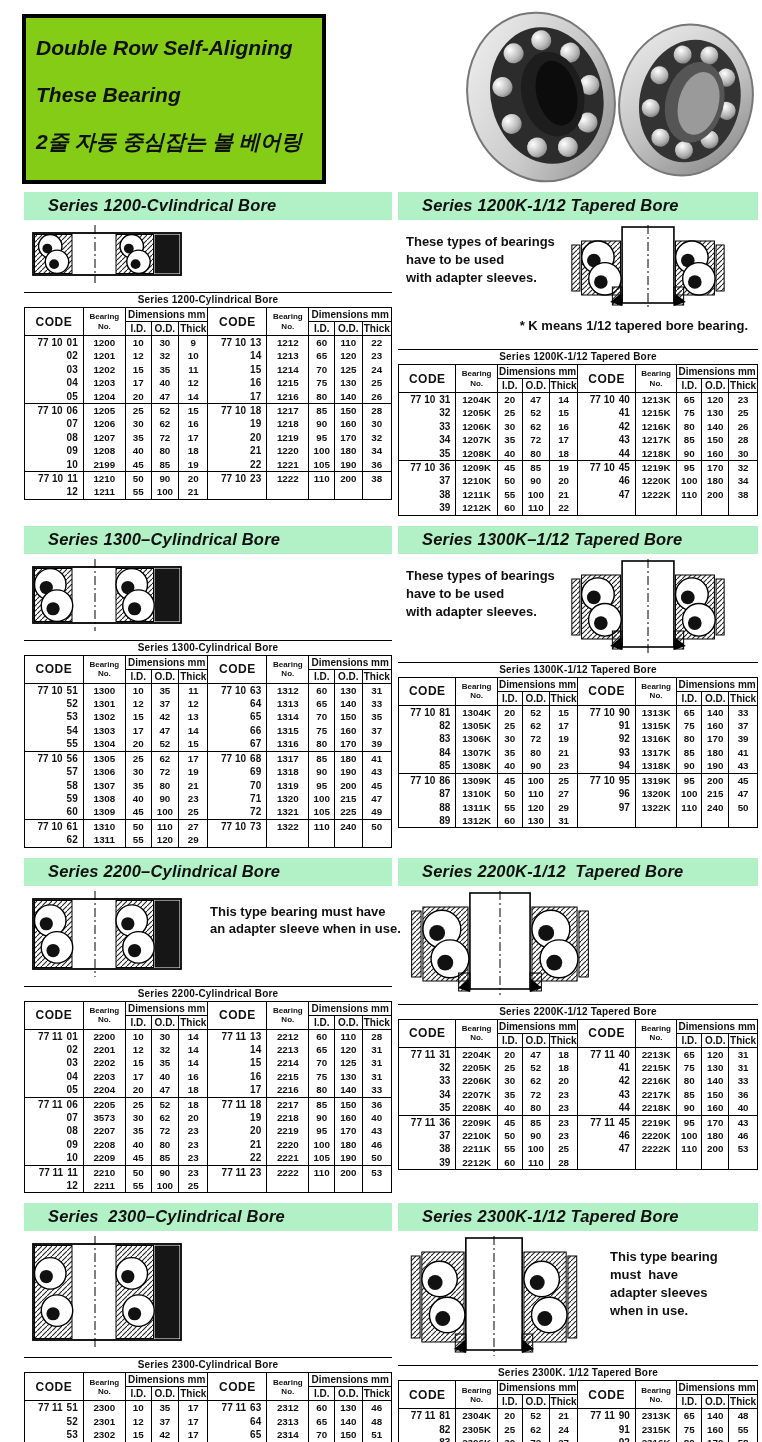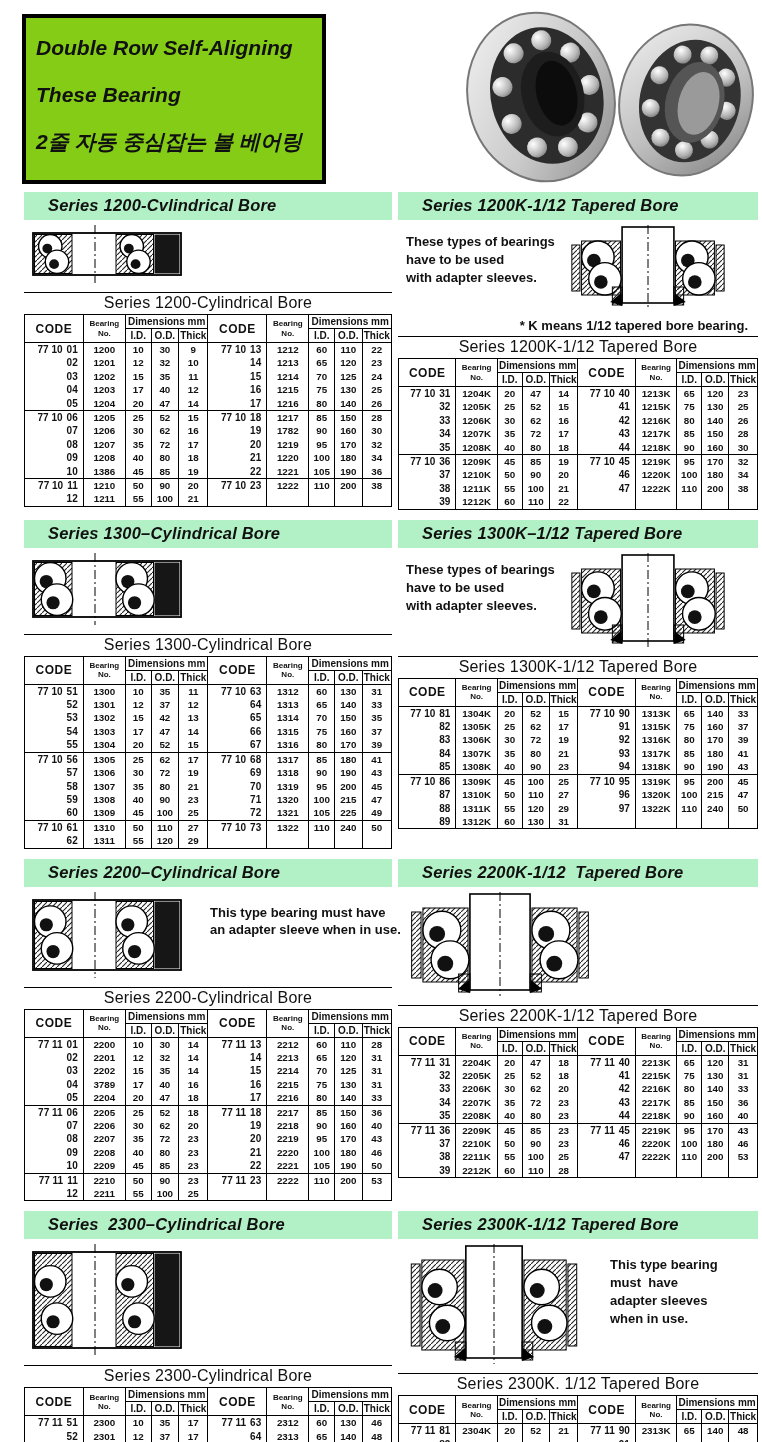--- a/index.html
+++ b/index.html
@@ -18,25 +18,25 @@
   .grid{display:grid;grid-template-columns:368px 1fr;column-gap:6px;row-gap:10px;padding:0 4px 0 24px;}
   section{min-width:0;}
   .bar{background:#b2f1c6;padding:4px 4px 5px 24px;margin-bottom:4px;}
   .bar span{font-style:italic;font-weight:800;font-size:16.5px;letter-spacing:.2px;white-space:pre;}
   .pre{display:flex;align-items:flex-start;margin:5px 2px 5px 2px;min-height:40px;}
   .pre .dia{flex:0 0 auto;margin-left:6px;}
   .pre.nd .note{margin:8px 12px 0 6px;}
   .pre.dn .note{margin:12px 0 0 28px;}
   .pre.nd .dia{margin-left:auto;margin-right:34px;}
   .note div{font-weight:bold;font-size:13px;line-height:1.38;white-space:pre;}
-  .knote{font-weight:bold;font-size:13px;text-align:right;margin:0 10px 3px 0;}
+  .knote{font-weight:bold;font-size:13px;text-align:right;margin:0 10px 16px 0;}
 
   
   table{width:100%;border-collapse:collapse;table-layout:fixed;border:1.6px solid #000;}
-  caption{caption-side:top;border-top:1.8px solid #000;font-weight:400;font-size:16px;padding:1px 0 2px;letter-spacing:.2px;}
+  caption{caption-side:top;border-top:1.8px solid #000;font-weight:700;font-size:10px;padding:1px 0 2px;letter-spacing:.2px;}
   th,td{border-left:1px solid #000;border-right:1px solid #000;overflow:hidden;}
   thead th{border-bottom:1px solid #000;font-weight:bold;text-align:center;padding:0;}
   th.code-h{font-size:12px;letter-spacing:.5px;}
   th.brg-h{font-size:8px;line-height:1.15;white-space:pre-line;font-weight:bold;}
   th.dim-h{font-size:10px;height:13px;}
   th.sub-h{font-size:10px;height:13px;}
   tbody td{font-weight:bold;font-size:9.8px;line-height:11.4px;height:11.4px;text-align:center;white-space:nowrap;}
   td.code{text-align:right;padding-right:5px;font-size:10px;}
   td.code .pfx{margin-right:4px;}
   tr.gs td{border-top:1.4px solid #000;}
@@ -247,21 +247,21 @@
               <td>150</td>
               <td>28</td>
             </tr>
             <tr>
               <td class="code">07</td>
               <td>1206</td>
               <td>30</td>
               <td>62</td>
               <td>16</td>
               <td class="code">19</td>
-              <td>1782</td>
+              <td>1218</td>
               <td>90</td>
               <td>160</td>
               <td>30</td>
             </tr>
             <tr>
               <td class="code">08</td>
               <td>1207</td>
               <td>35</td>
               <td>72</td>
               <td>17</td>
@@ -278,21 +278,21 @@
               <td>80</td>
               <td>18</td>
               <td class="code">21</td>
               <td>1220</td>
               <td>100</td>
               <td>180</td>
               <td>34</td>
             </tr>
             <tr>
               <td class="code">10</td>
-              <td>1386</td>
+              <td>2199</td>
               <td>45</td>
               <td>85</td>
               <td>19</td>
               <td class="code">22</td>
               <td>1221</td>
               <td>105</td>
               <td>190</td>
               <td>36</td>
             </tr>
             <tr class="gs">
@@ -983,21 +983,21 @@
               <td>35</td>
               <td>14</td>
               <td class="code">15</td>
               <td>2214</td>
               <td>70</td>
               <td>125</td>
               <td>31</td>
             </tr>
             <tr>
               <td class="code">04</td>
-              <td>3789</td>
+              <td>2203</td>
               <td>17</td>
               <td>40</td>
               <td>16</td>
               <td class="code">16</td>
               <td>2215</td>
               <td>75</td>
               <td>130</td>
               <td>31</td>
             </tr>
             <tr>
@@ -1019,21 +1019,21 @@
               <td>52</td>
               <td>18</td>
               <td class="code"><span class="pfx">77 11</span>18</td>
               <td>2217</td>
               <td>85</td>
               <td>150</td>
               <td>36</td>
             </tr>
             <tr>
               <td class="code">07</td>
-              <td>2206</td>
+              <td>3573</td>
               <td>30</td>
               <td>62</td>
               <td>20</td>
               <td class="code">19</td>
               <td>2218</td>
               <td>90</td>
               <td>160</td>
               <td>40</td>
             </tr>
             <tr>

